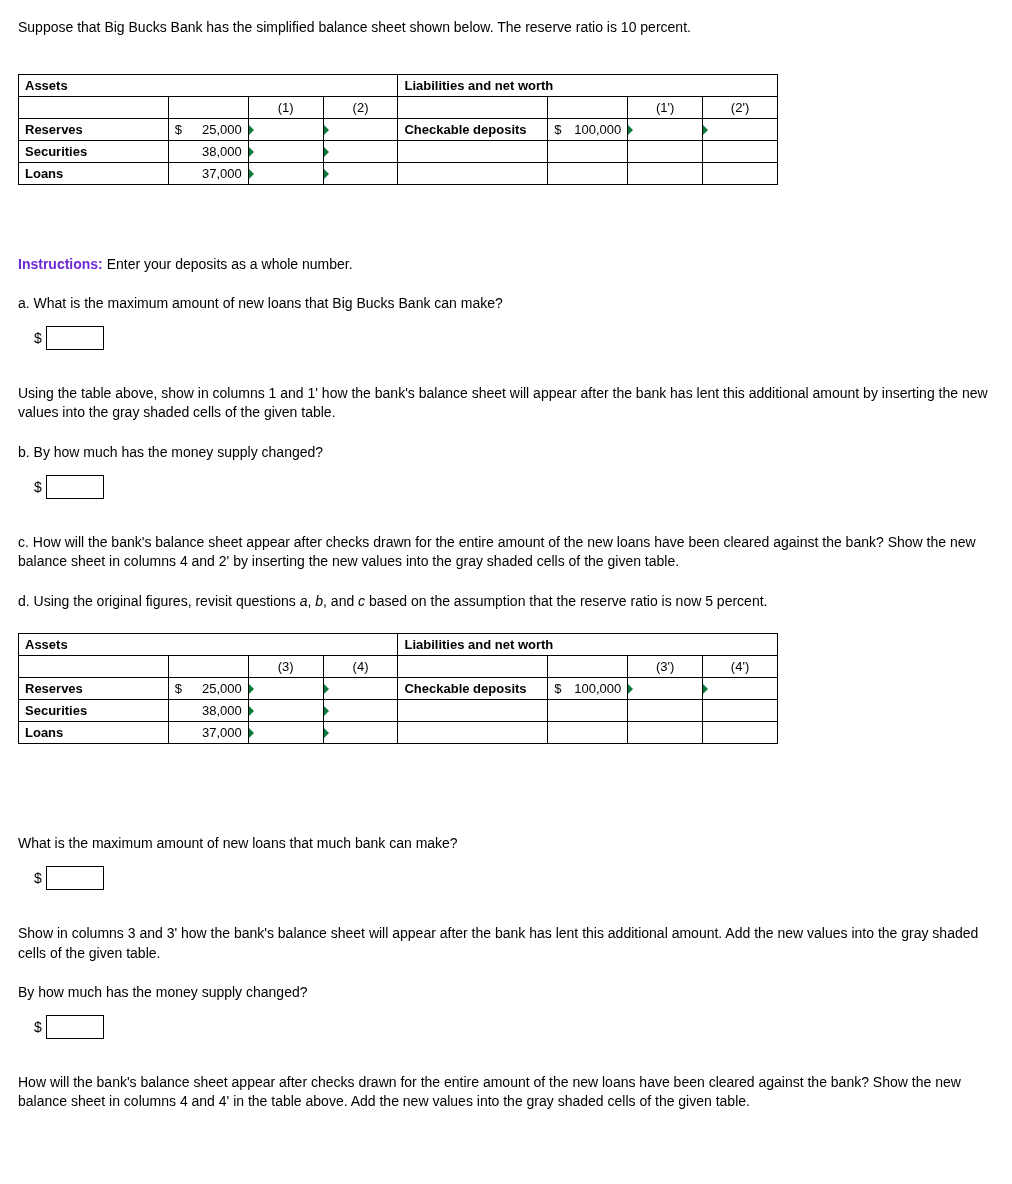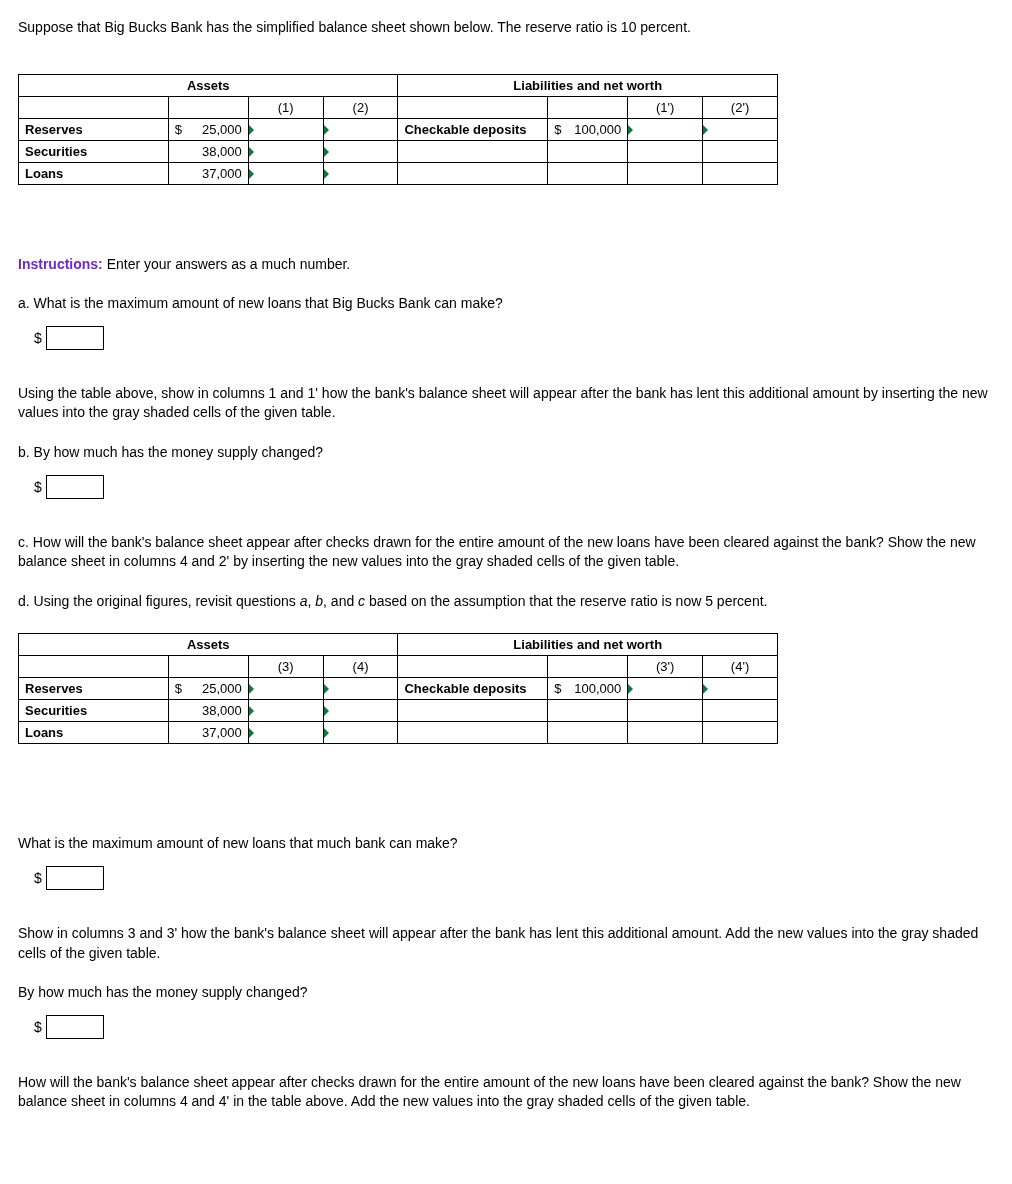--- a/index.html
+++ b/index.html
@@ -21,21 +21,21 @@
   }
   table.balance td, table.balance th {
     border: 1px solid #000;
     font-size: 13px;
     padding: 3px 6px;
     height: 21px;
     box-sizing: border-box;
     background: #fff;
   }
   th.hdr {
-    text-align: center;
+    text-align: left;
     font-weight: bold;
     background: #a9cce3;
   }
   td.colhdr {
     text-align: center;
     background: #a9cce3;
   }
   td.label { width: 150px; font-weight: bold; }
   td.num { text-align: right; width: 80px; }
   td.num span.dollar { float:left; }
@@ -133,21 +133,21 @@
     <td class="num empty"></td>
     <td class="empty"></td>
     <td class="empty"></td>
   </tr>
 </tbody>
   </table>
 
 <div class="section-gap"></div>
 
 <p>
-  <span class="instructions-label">Instructions:</span><span> Enter your answers as a much number.</span>
+  <span class="instructions-label">Instructions:</span><span> Enter your deposits as a whole number.</span>
 </p>
 
 <p class="qline">a. What is the maximum amount of new loans that Big Bucks Bank can make?</p>
 <div class="money-input">
   <span>$</span>
   <input type="text" style="">
 </div>
 
 <p class="qline">Using the table above, show in columns 1 and 1' how the bank's balance sheet will appear after the bank has lent this additional amount by inserting the new values into the gray shaded cells of the given table.</p>
 

